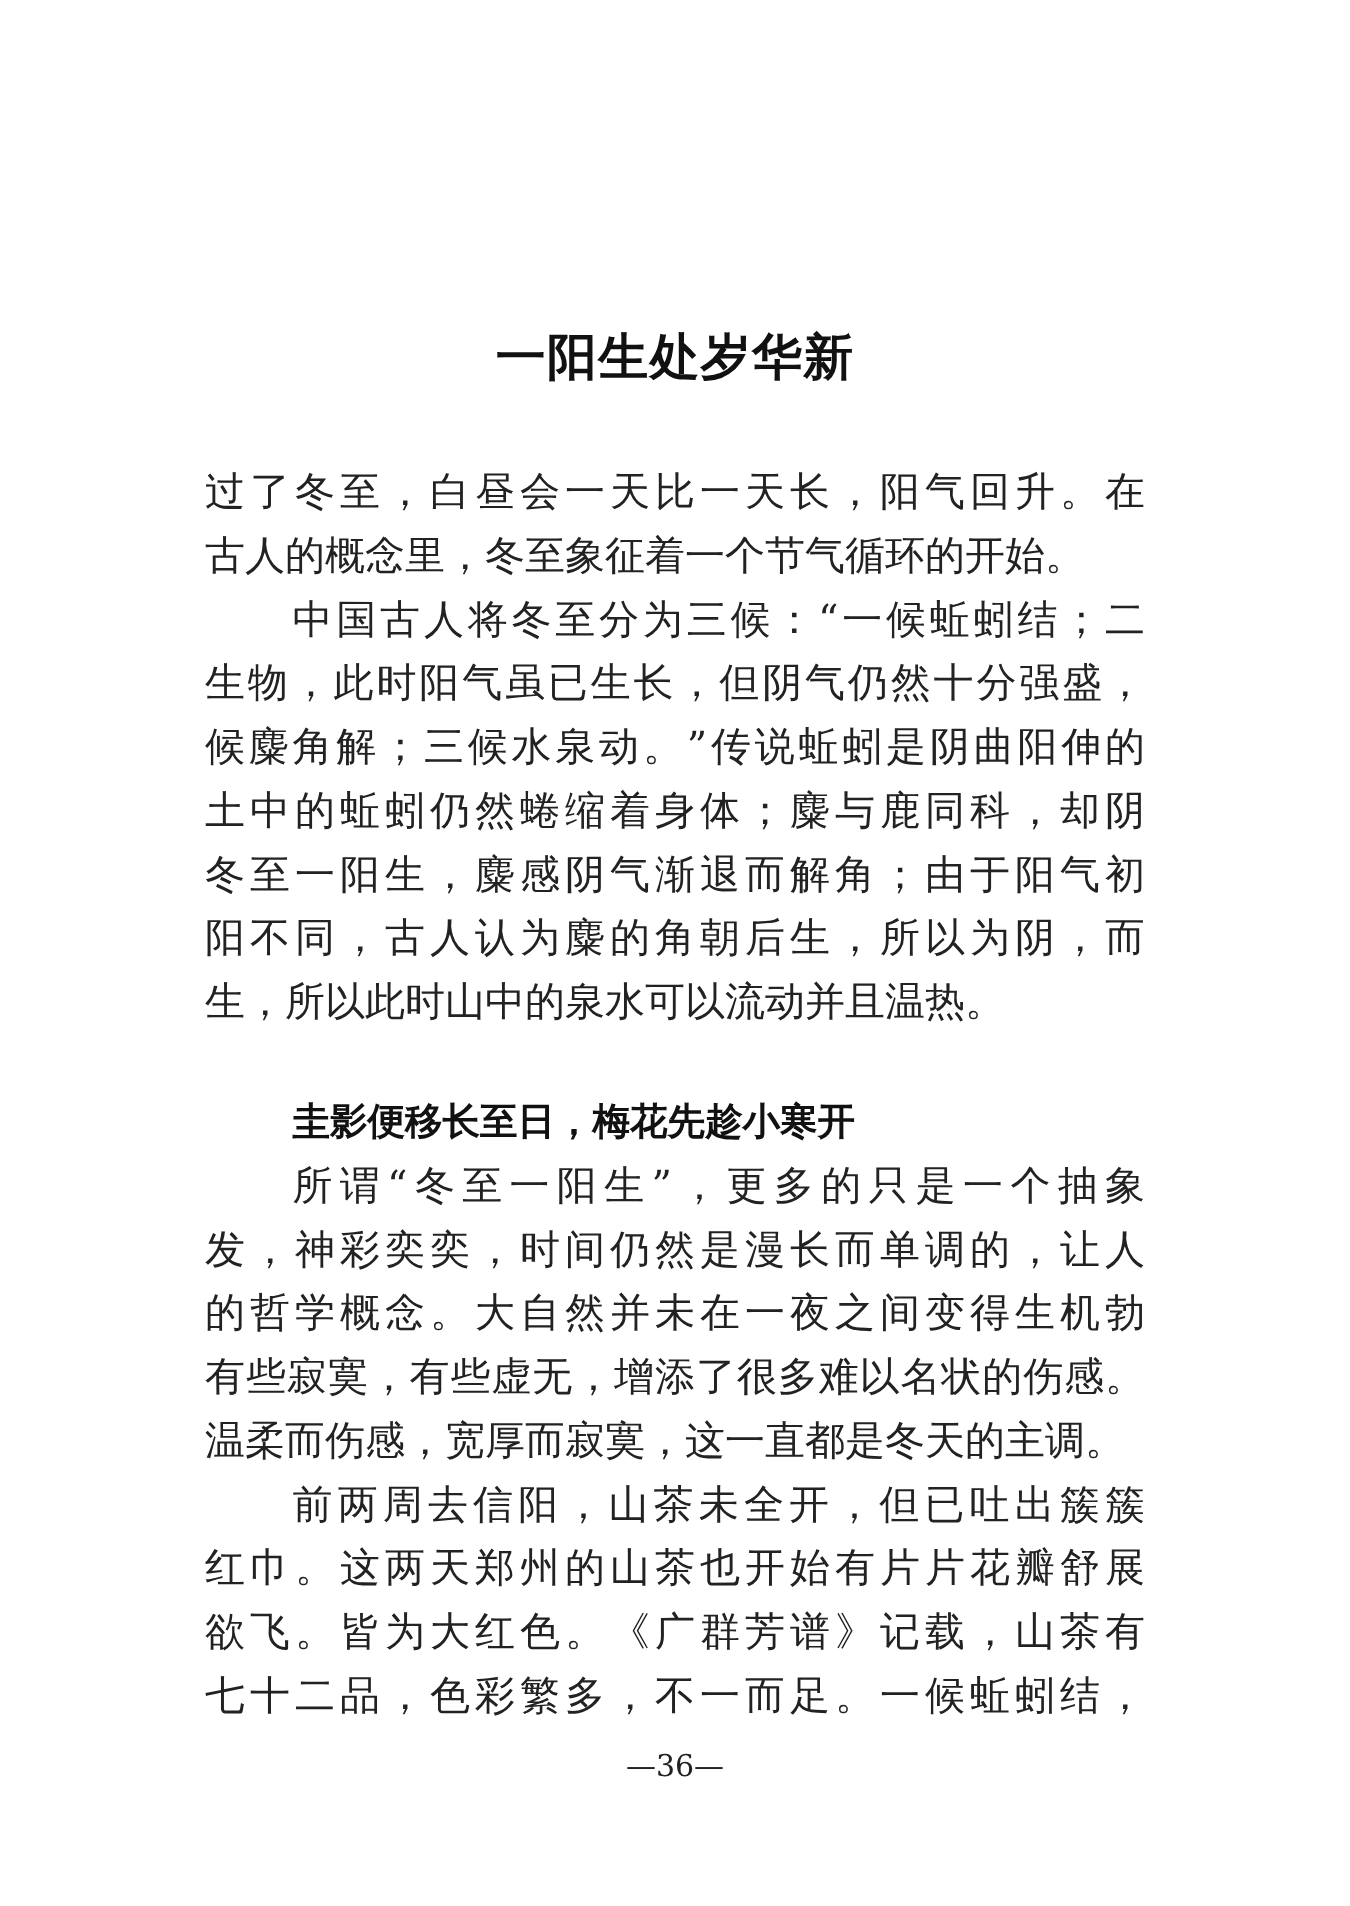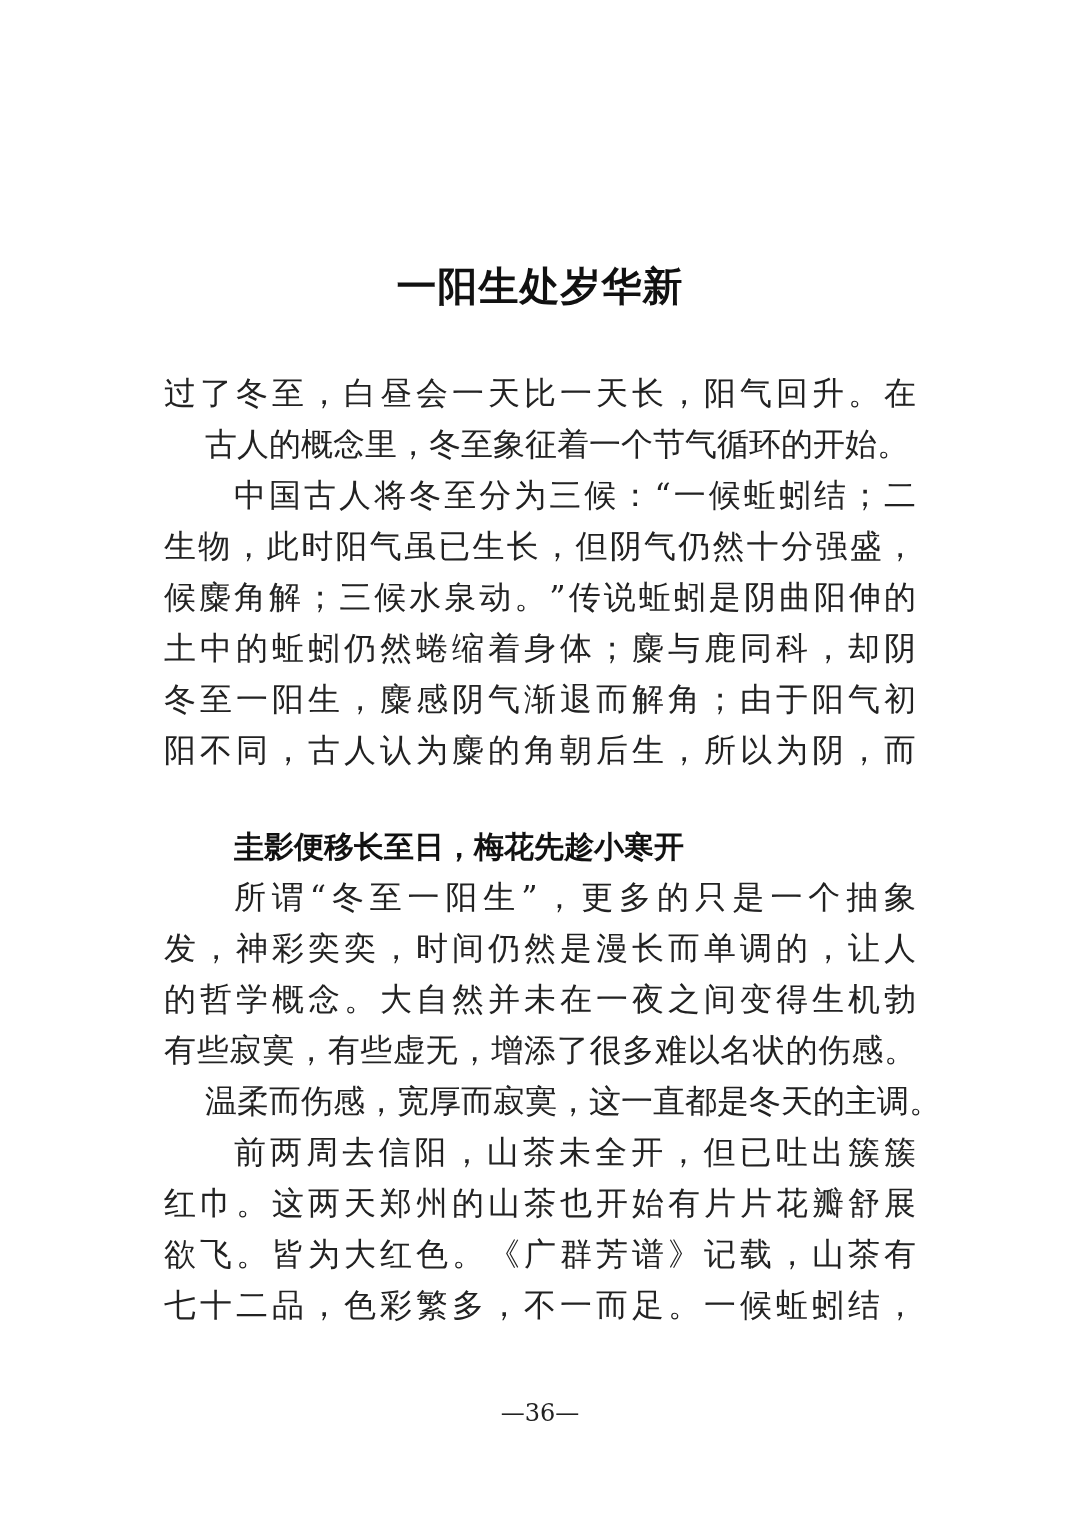--- a/index.html
+++ b/index.html
@@ -47,21 +47,20 @@
       text-align-last: justify;
       white-space: nowrap;
       overflow: visible;
       color: #222;
     }
     .line.indent {
       padding-left: 70px;
     }
     .line.last {
       text-align-last: left;
-      margin-left: 41px;
     }
     .line.heading {
       font-family: "DejaVu Sans", "Liberation Sans", sans-serif;
       font-weight: bold;
       font-size: 30px;
       text-align-last: left;
       color: #111;
       margin-top: 45px;
     }
     .page-number {
@@ -83,20 +82,21 @@
 
   <div class="body-text">
     <div class="line">过了冬至，白昼会一天比一天长，阳气回升。在</div>
     <div class="line last">古人的概念里，冬至象征着一个节气循环的开始。</div>
     <div class="line indent">中国古人将冬至分为三候：“一候蚯蚓结；二</div>
     <div class="line">生物，此时阳气虽已生长，但阴气仍然十分强盛，</div>
     <div class="line">候麋角解；三候水泉动。”传说蚯蚓是阴曲阳伸的</div>
     <div class="line">土中的蚯蚓仍然蜷缩着身体；麋与鹿同科，却阴</div>
     <div class="line">冬至一阳生，麋感阴气渐退而解角；由于阳气初</div>
     <div class="line">阳不同，古人认为麋的角朝后生，所以为阴，而</div>
+    <div class="line last">生，所以此时山中的泉水可以流动并且温热。</div>
     <div class="line heading indent">圭影便移长至日，梅花先趁小寒开</div>
     <div class="line indent">所谓“冬至一阳生”，更多的只是一个抽象</div>
     <div class="line">发，神彩奕奕，时间仍然是漫长而单调的，让人</div>
     <div class="line">的哲学概念。大自然并未在一夜之间变得生机勃</div>
     <div class="line">有些寂寞，有些虚无，增添了很多难以名状的伤感。</div>
     <div class="line last">温柔而伤感，宽厚而寂寞，这一直都是冬天的主调。</div>
     <div class="line indent">前两周去信阳，山茶未全开，但已吐出簇簇</div>
     <div class="line">红巾。这两天郑州的山茶也开始有片片花瓣舒展</div>
     <div class="line">欲飞。皆为大红色。《广群芳谱》记载，山茶有</div>
     <div class="line">七十二品，色彩繁多，不一而足。一候蚯蚓结，</div>

